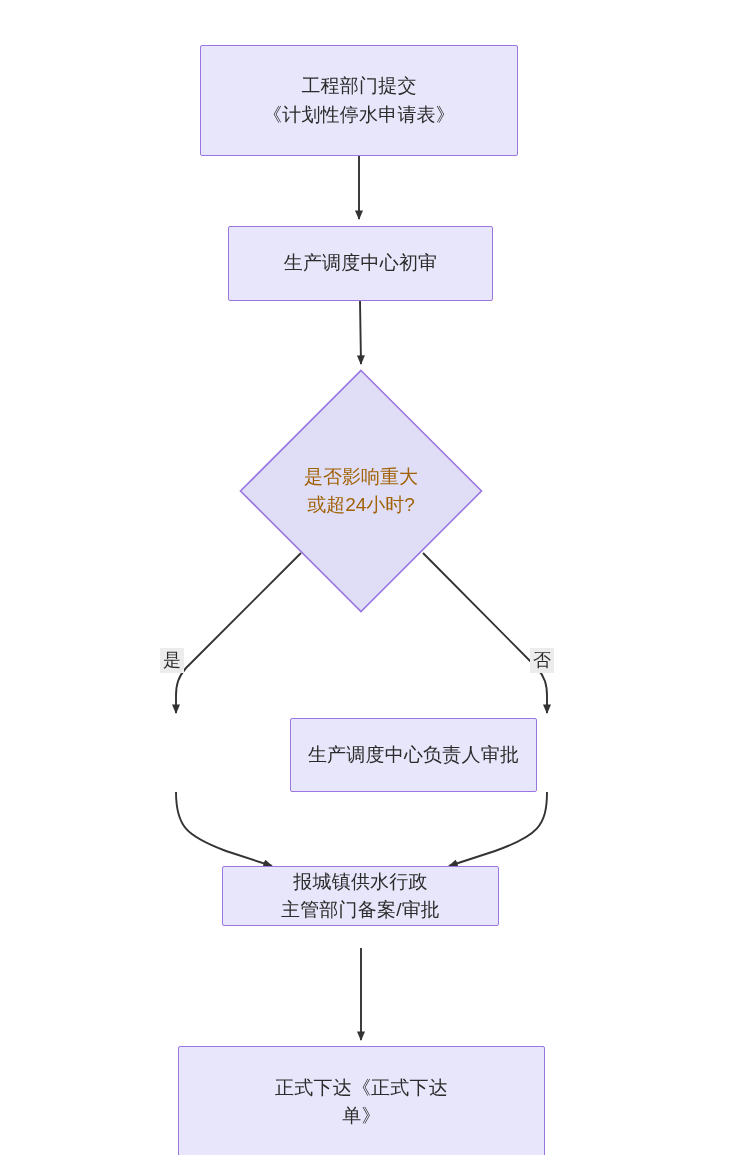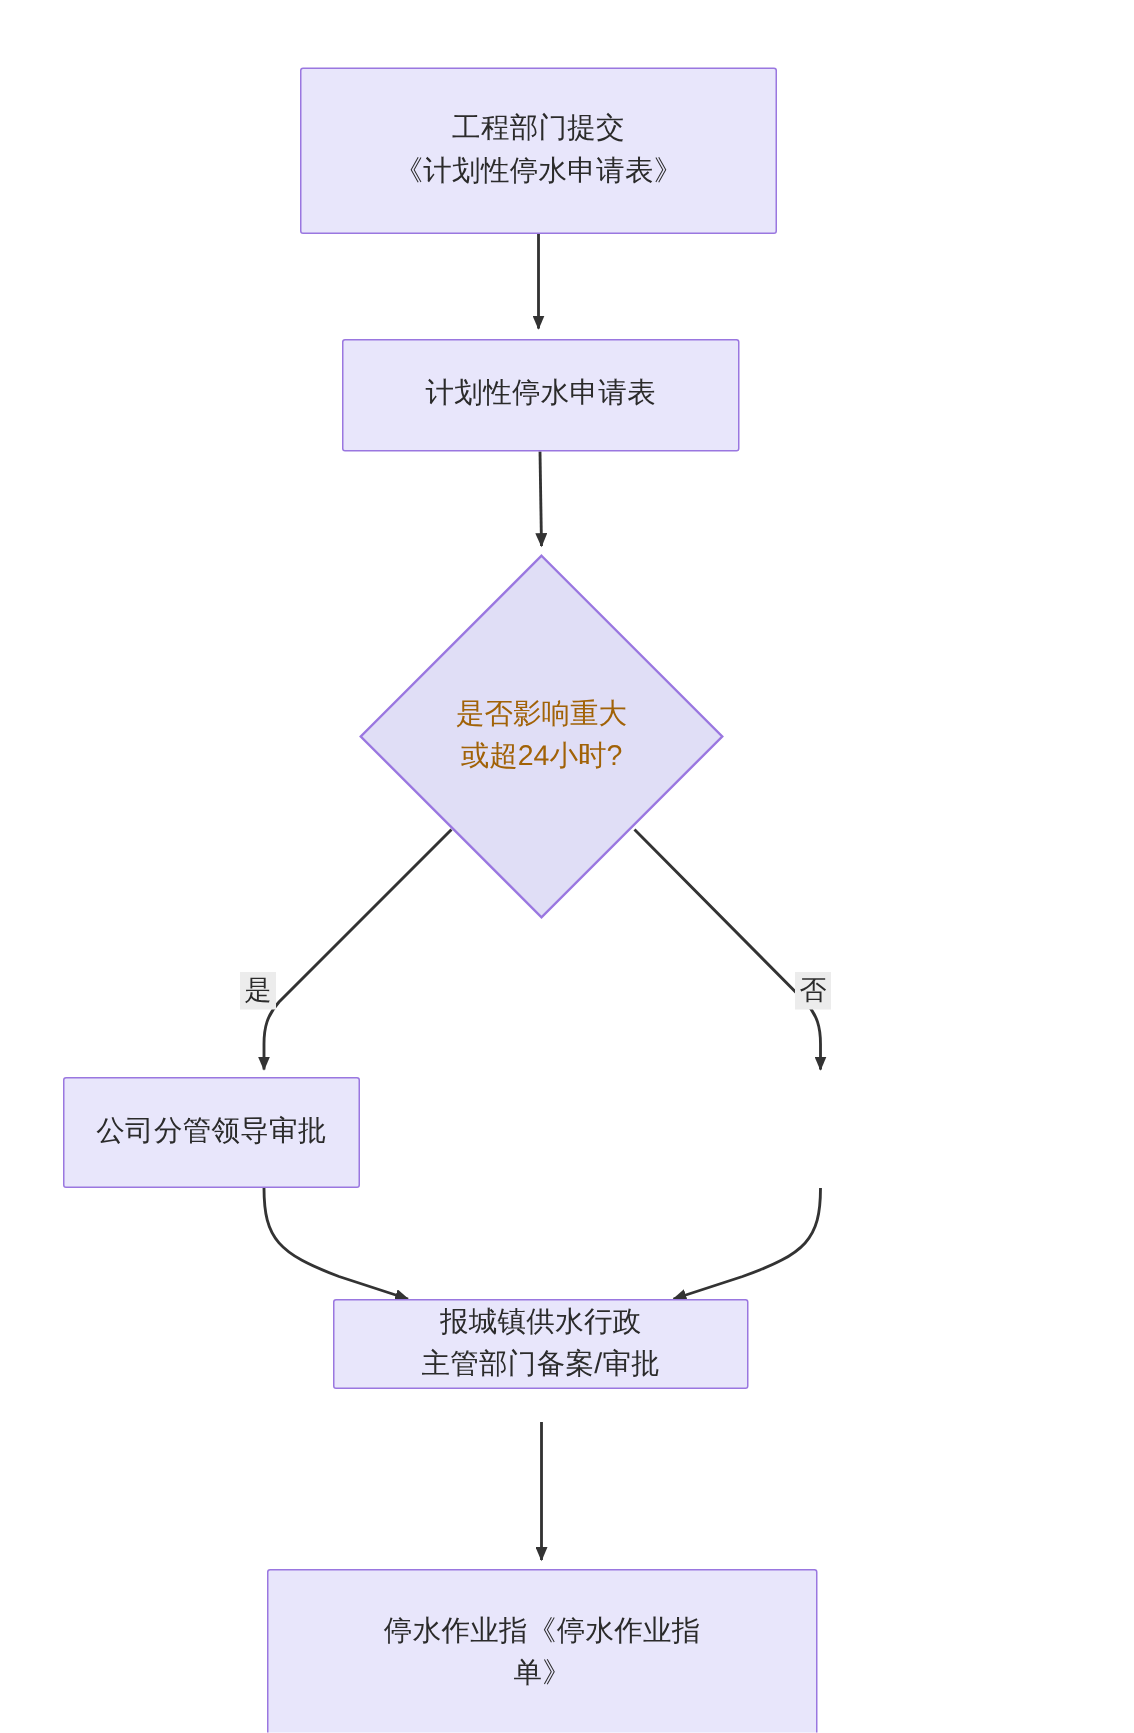--- a/index.html
+++ b/index.html
@@ -111,47 +111,47 @@
 
     <path d="M361,948 L361,1040" stroke="#333333" stroke-width="1.9" fill="none" marker-end="url(#arrowhead)"></path>
   </svg>
 
   <div class="node" style="left:200px; top:45px; width:318px; height:111px;">
     <span class="node-label">工程部门提交
 《计划性停水申请表》</span>
   </div>
 
   <div class="node" style="left:228px; top:226px; width:265px; height:75px;">
-    <span class="node-label">计划性停水申请表</span>
+    <span class="node-label">生产调度中心初审</span>
   </div>
 
   <div class="decision" style="left:239px; top:369px;">
     <svg class="diamond-shape" viewBox="0 0 244 244" xmlns="http://www.w3.org/2000/svg">
       <polygon points="122,1.5 242.5,122 122,242.5 1.5,122" fill="#e0def6" stroke="#9a77e0" stroke-width="1.6"></polygon>
     </svg>
     <div class="decision-label">是否影响重大
 或超24小时?</div>
   </div>
 
   <div class="edge-label" style="left:160px; top:648px;">
     <span>是</span>
   </div>
 
   <div class="edge-label" style="left:530px; top:648px;">
     <span>否</span>
   </div>
 
-  <div class="node" style="left:42px; top:718px; width:198px; height:74px;">
-    <span class="node-label">公司分管领导审批</span>
+
+  <div class="node" style="left:290px; top:718px; width:247px; height:74px;">
+    <span class="node-label">生产调度中心负责人审批</span>
   </div>
-
 
   <div class="node" style="left:222px; top:866px; width:277px; height:60px;">
     <span class="node-label">报城镇供水行政
 主管部门备案/审批</span>
   </div>
 
   <div class="node" style="left:178px; top:1046px; width:367px; height:112px;">
-    <span class="node-label">停水作业指《停水作业指
+    <span class="node-label">正式下达《正式下达
 单》</span>
   </div>
 
 </div>
 
 </body></html>

